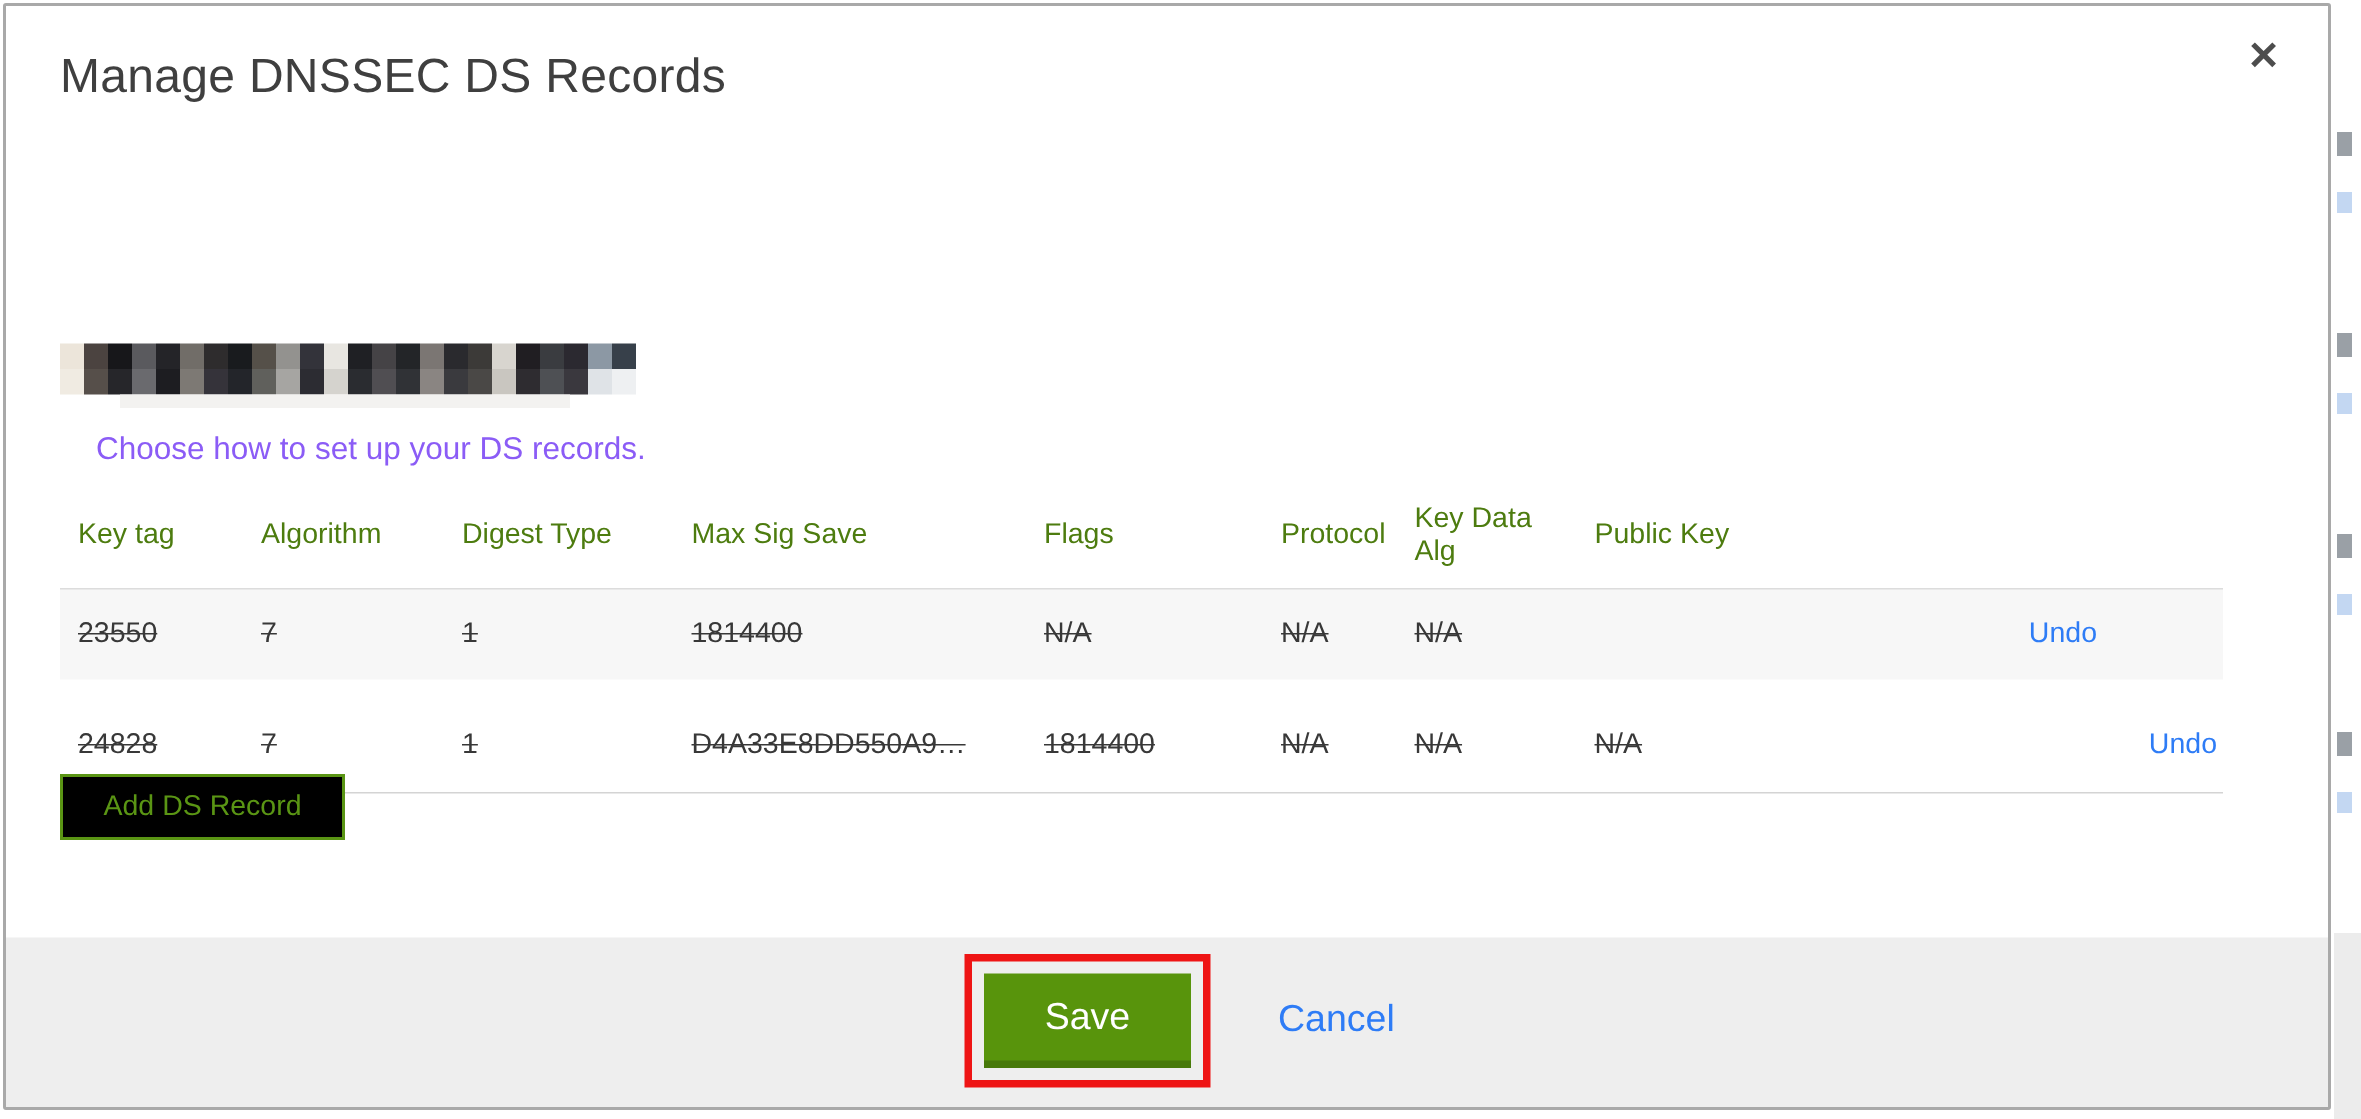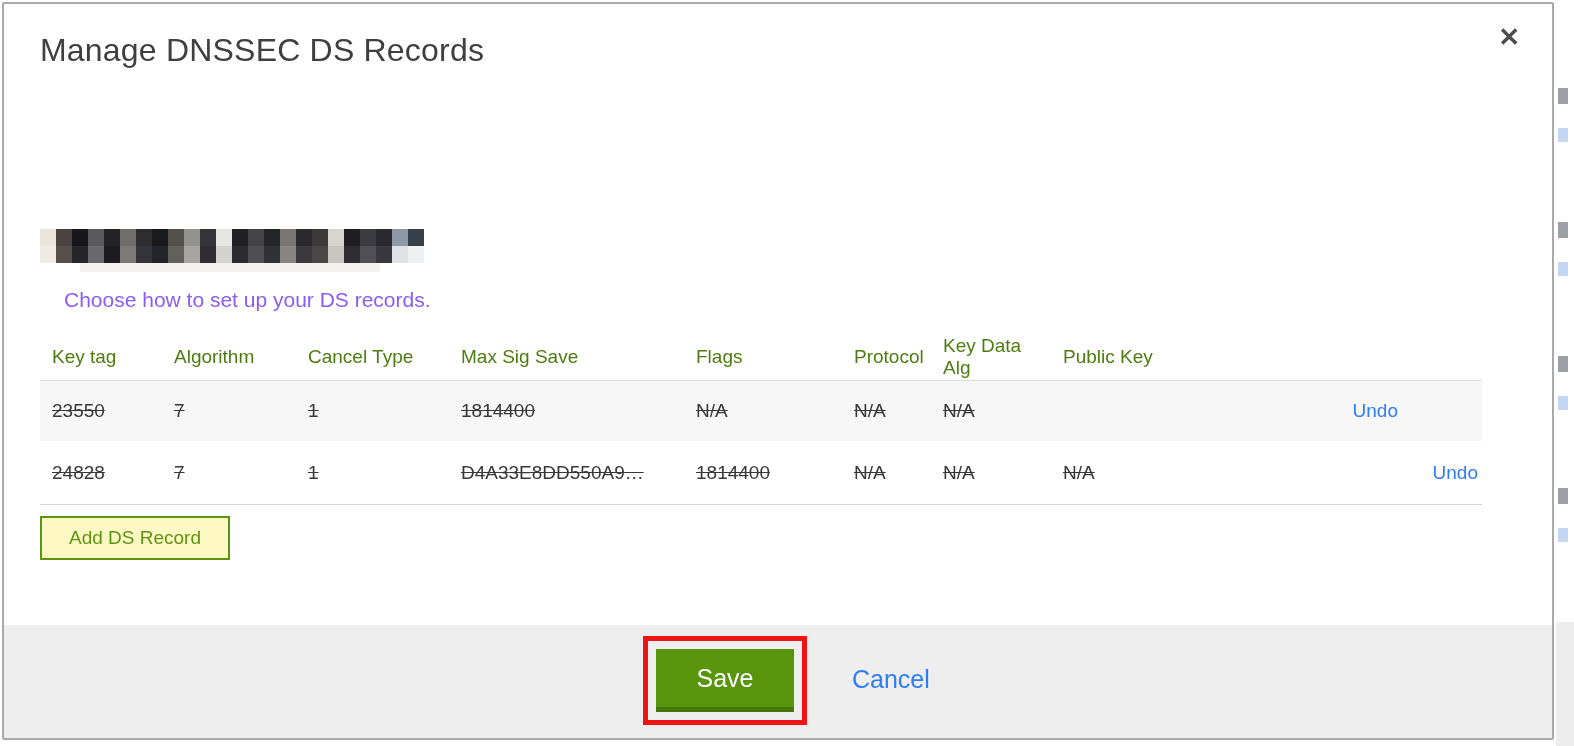--- a/index.html
+++ b/index.html
@@ -25,29 +25,29 @@
 
   .intro { position:absolute; left:36px; top:284px; font-size:21px; color:#8b5cf6;margin-left:24px; }
 
   
   .ds-table { position:absolute; left:36px; top:330px; width:1442px; }
   .t-header, .t-row { display:grid;
     grid-template-columns:122px 134px 153px 235px 158px 89px 120px 163px 1fr 80px;
     align-items:center; }
   .t-header { height:46px; font-size:19px; color:#4d7c0f; }
   .t-header > div { padding-left:12px; }
-  .t-row { font-size:19px; color:#383838; }
+  .t-row { font-size:19px; color:#383838;margin-top:12px; }
   .t-row > div { padding-left:12px; }
   .row-1 { height:61px; background:#f7f7f7; border-top:1px solid #dcdcdc; }
   .row-2 { height:64px; background:#ffffff; border-bottom:1px solid #d4d4d4; }
   .struck { text-decoration:line-through; }
   .undo-cell { display:flex; justify-content:flex-end; padding-right:4px; }
   .undo-link { color:#2e7cf6; text-decoration:none; font-size:19px; cursor:pointer; }
 
-  .add-btn { position:absolute; left:36px; top:512px; background:#fef9c3;
+  .add-btn { position:absolute; left:36px; top:512px; background:#000000;
     border:2px solid #5a9514; color:#5a9514; font-size:19px; padding:9px 27px;
     cursor:pointer; font-family:"Liberation Sans", sans-serif; }
 
   
   .footer { position:absolute; left:0; bottom:0; width:100%; height:113px;
     background:#eeeeee; }
   .annotation-box { position:absolute; left:639px; top:11px;
     border:5px solid #ee1414; padding:8px; background:transparent; }
   .save-btn { display:block; width:138px; height:63px; background:#58940c;
     border:none; border-bottom:5px solid #47790a; color:#ffffff; font-size:25px;
@@ -126,21 +126,21 @@
     </div>
   <div class="mosaic-shadow"></div>
 
   <p class="intro">Choose how to set up your DS records.</p>
 
   <div class="ds-table">
 
     <div class="t-header">
       <div>Key tag</div>
       <div>Algorithm</div>
-      <div>Cancel Type</div>
+      <div>Digest Type</div>
       <div>Max Sig Save</div>
       <div>Flags</div>
       <div>Protocol</div>
       <div>Key Data Alg</div>
       <div>Public Key</div>
       <div></div>
     </div>
 
     <div class="t-row row-1">
       <div class="struck">23550</div>

